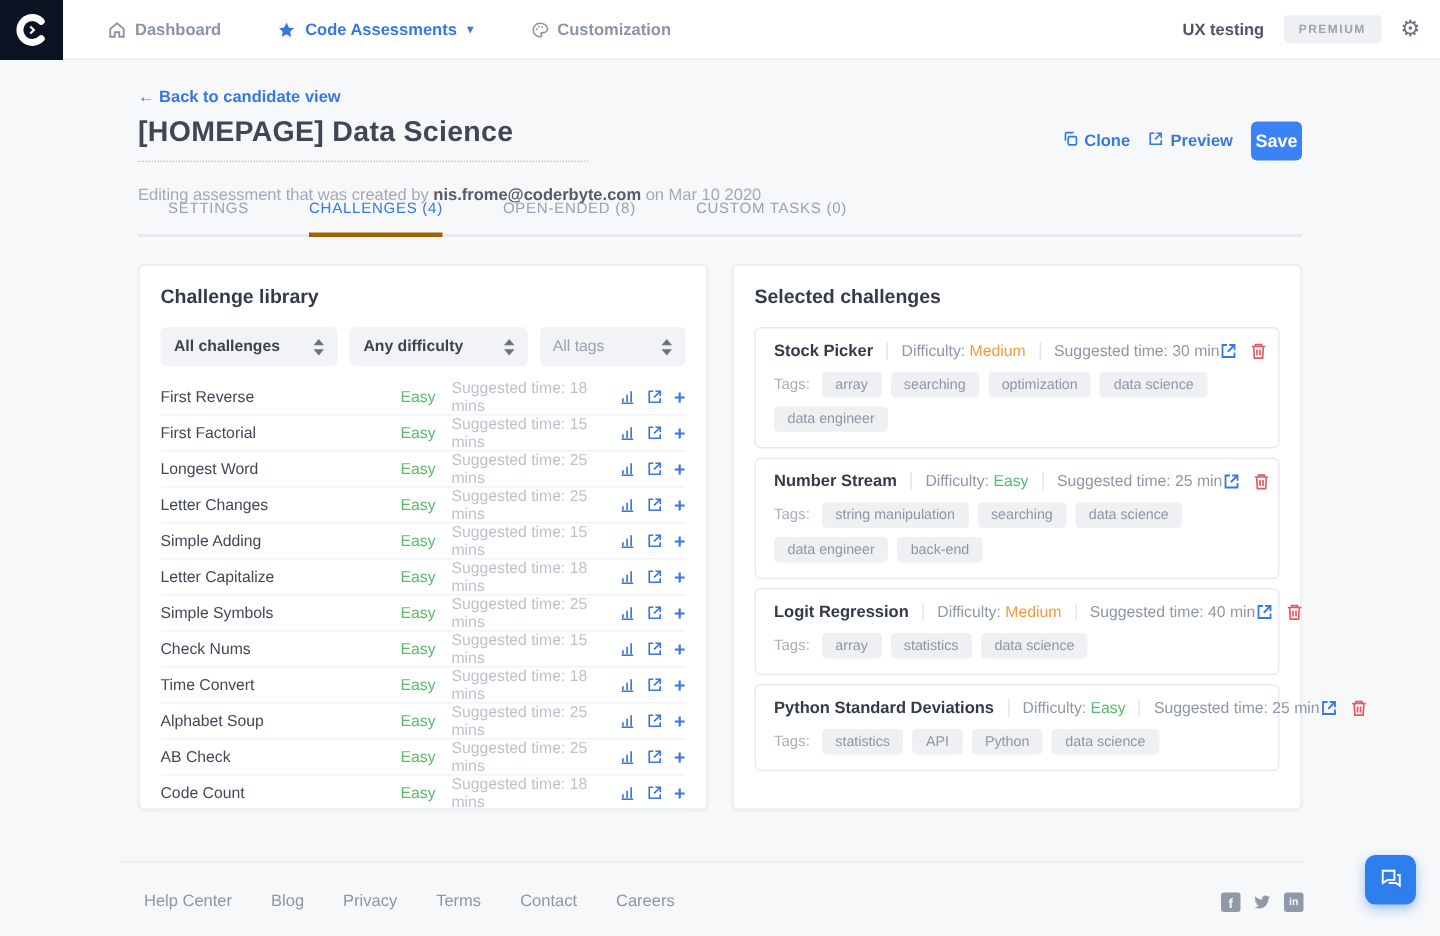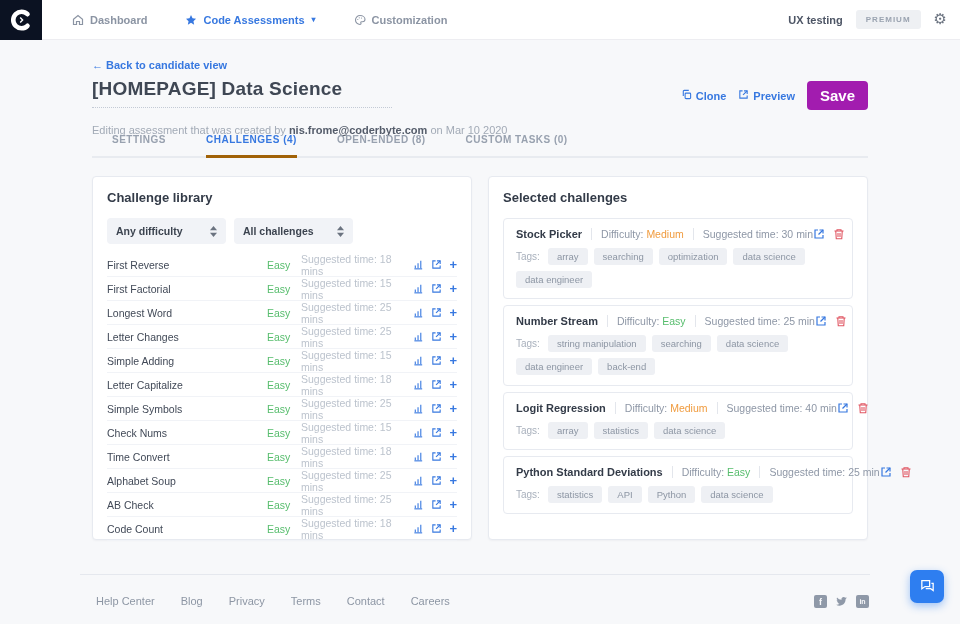--- a/index.html
+++ b/index.html
@@ -21,29 +21,29 @@
   .premium-badge { background:#eef0f3; color:#9aa3b0; font-size:8px; font-weight:700; letter-spacing:1px;
                    padding:5px 10px; border-radius:3px; }
   .gear { font-family:"DejaVu Sans", sans-serif; font-size:15px; color:#6b7380; line-height:1; cursor:pointer; }
 
   
   .back-link { position:absolute; top:59px; left:92px; font-size:11px; font-weight:700; color:#3778e0; text-decoration:none; cursor:pointer; }
   .title-wrap { position:absolute; top:78px; left:92px; width:300px; border-bottom:1px dotted #c3cad5; padding-bottom:7px; }
   .page-title { font-size:19px; font-weight:800; color:#3f4754; letter-spacing:.2px; white-space:nowrap; }
   .title-actions { position:absolute; top:81px; left:728px; width:140px; display:flex; align-items:center; justify-content:flex-end; gap:12px; }
   .text-btn { display:flex; align-items:center; gap:4px; font-size:11px; font-weight:700; color:#3778e0; cursor:pointer; text-decoration:none; }
-  .save-btn { background:#a21caf; color:#fff; border:none; border-radius:4px; font-family:inherit;
-              font-size:15px; font-weight:700; padding:6px 13px; cursor:pointer; }
+  .save-btn { background:#3b82f6; color:#fff; border:none; border-radius:4px; font-family:inherit;
+              font-size:12px; font-weight:700; padding:6px 3px; cursor:pointer; }
   .subtitle { position:absolute; top:124px; left:92px; font-size:11px; color:#a2aab6; }
   .subtitle b { color:#545c6a; font-weight:700; }
 
   
   .tabs { position:absolute; top:134px; left:92px; width:776px; display:flex; gap:40px; padding-left:20px;
           border-bottom:2px solid #e8ebf0; }
-  .tab { font-size:10px; font-weight:700; letter-spacing:.5px; color:#98a1af; padding-bottom:10px; cursor:pointer; }
+  .tab { font-size:10px; font-weight:400; letter-spacing:.5px; color:#98a1af; padding-bottom:10px; cursor:pointer; }
   .tab.active { color:#3778e0; border-bottom:3px solid #a16207; margin-bottom:-2px; }
 
   
   .panel { position:absolute; top:176px; width:380px; height:364px; background:#fff; border:1px solid #e7eaf0;
            border-radius:4px; box-shadow:0 1px 2px rgba(20,30,60,.04); padding:13px 14px; }
   .panel-left { left:92px; }
   .panel-right { left:488px; }
   .panel h2 { font-size:13px; font-weight:800; color:#333b48; margin-bottom:13px; }
 
   
@@ -178,31 +178,40 @@
     <div class="tab">SETTINGS</div>
     <div class="tab active">CHALLENGES (4)</div>
     <div class="tab">OPEN-ENDED (8)</div>
     <div class="tab">CUSTOM TASKS (0)</div>
   </div>
 
   <section class="panel panel-left">
     <h2>Challenge library</h2>
 
     <div class="filters">
+      <div class="filter-select fs-2">
+        <span>All challenges</span>
+        <span>
+            <svg class="sort-arrows" width="7" height="11" viewBox="0 0 7 11" fill="#6b7380">
+              <path d="M3.5 0L7 4.2H0z"></path>
+              <path d="M3.5 11L0 6.8h7z"></path>
+            </svg>
+          </span>
+      </div>
       <div class="filter-select fs-1">
         <span>Any difficulty</span>
         <span>
             <svg class="sort-arrows" width="7" height="11" viewBox="0 0 7 11" fill="#6b7380">
               <path d="M3.5 0L7 4.2H0z"></path>
               <path d="M3.5 11L0 6.8h7z"></path>
             </svg>
           </span>
       </div>
-      <div class="filter-select fs-2">
-        <span>All challenges</span>
+      <div class="filter-select fs-3 muted">
+        <span>All tags</span>
         <span>
             <svg class="sort-arrows" width="7" height="11" viewBox="0 0 7 11" fill="#6b7380">
               <path d="M3.5 0L7 4.2H0z"></path>
               <path d="M3.5 11L0 6.8h7z"></path>
             </svg>
           </span>
       </div>
     </div>
 
     <div class="challenge-list">

